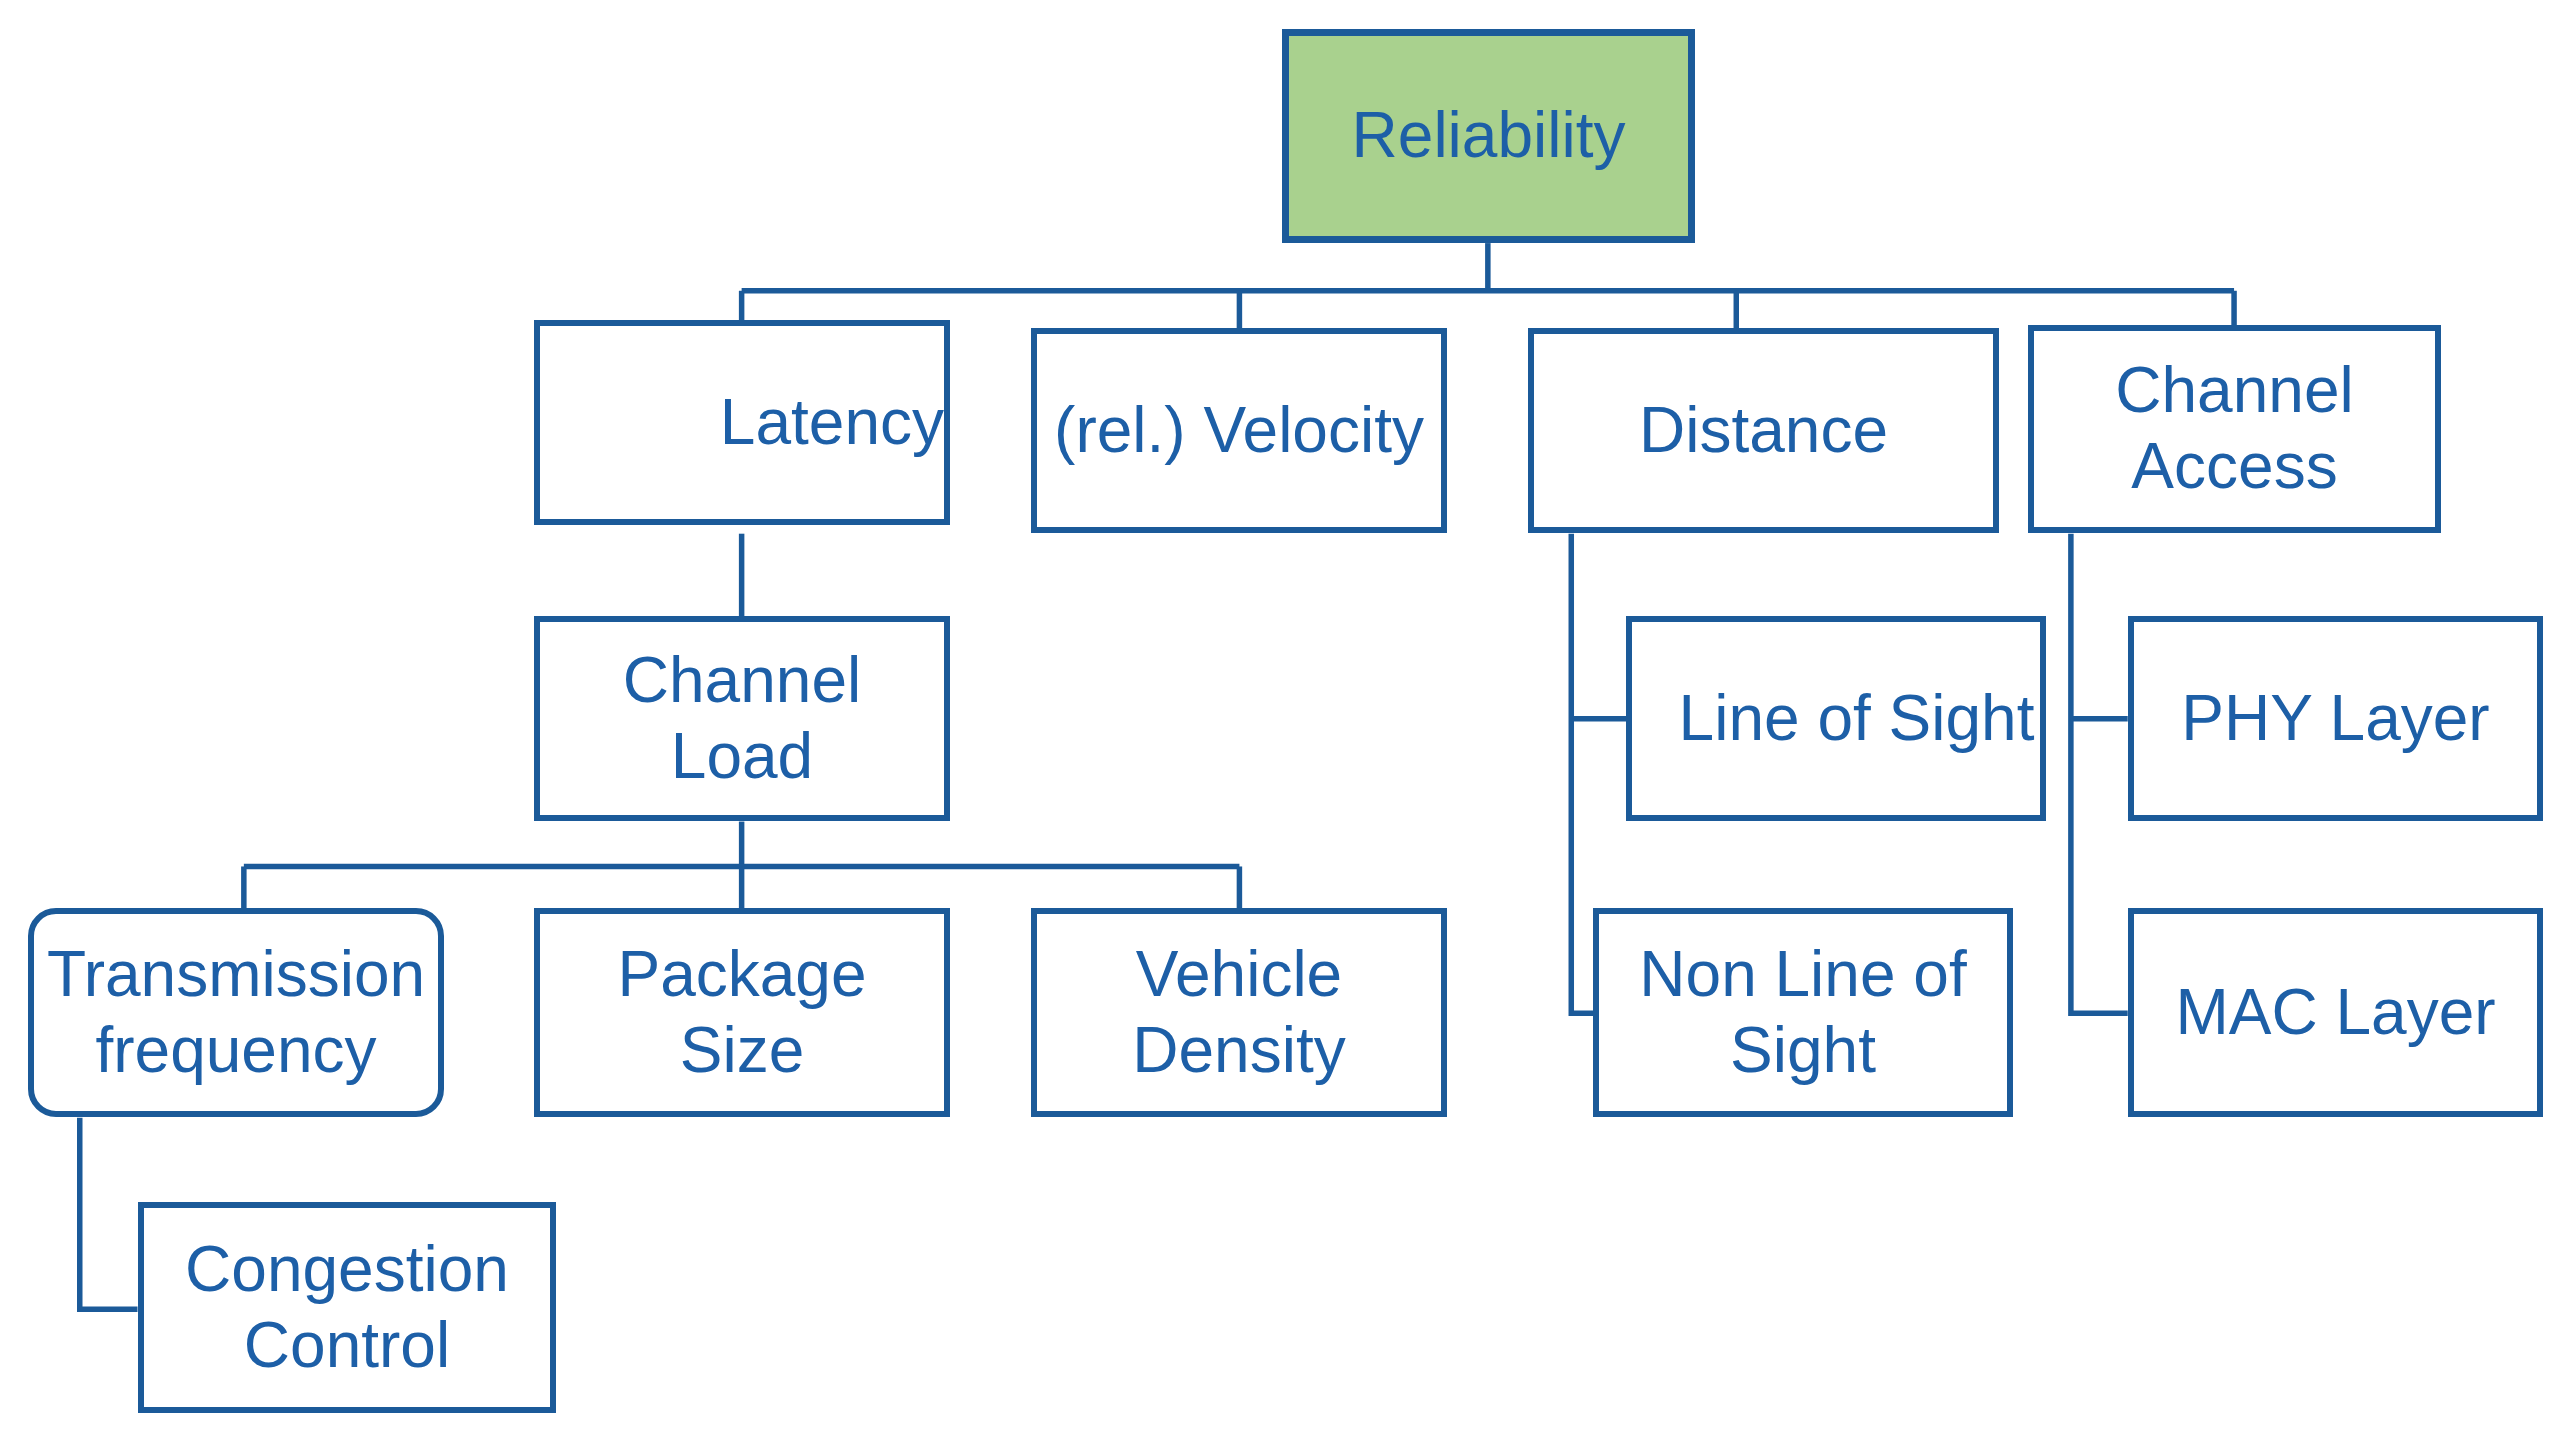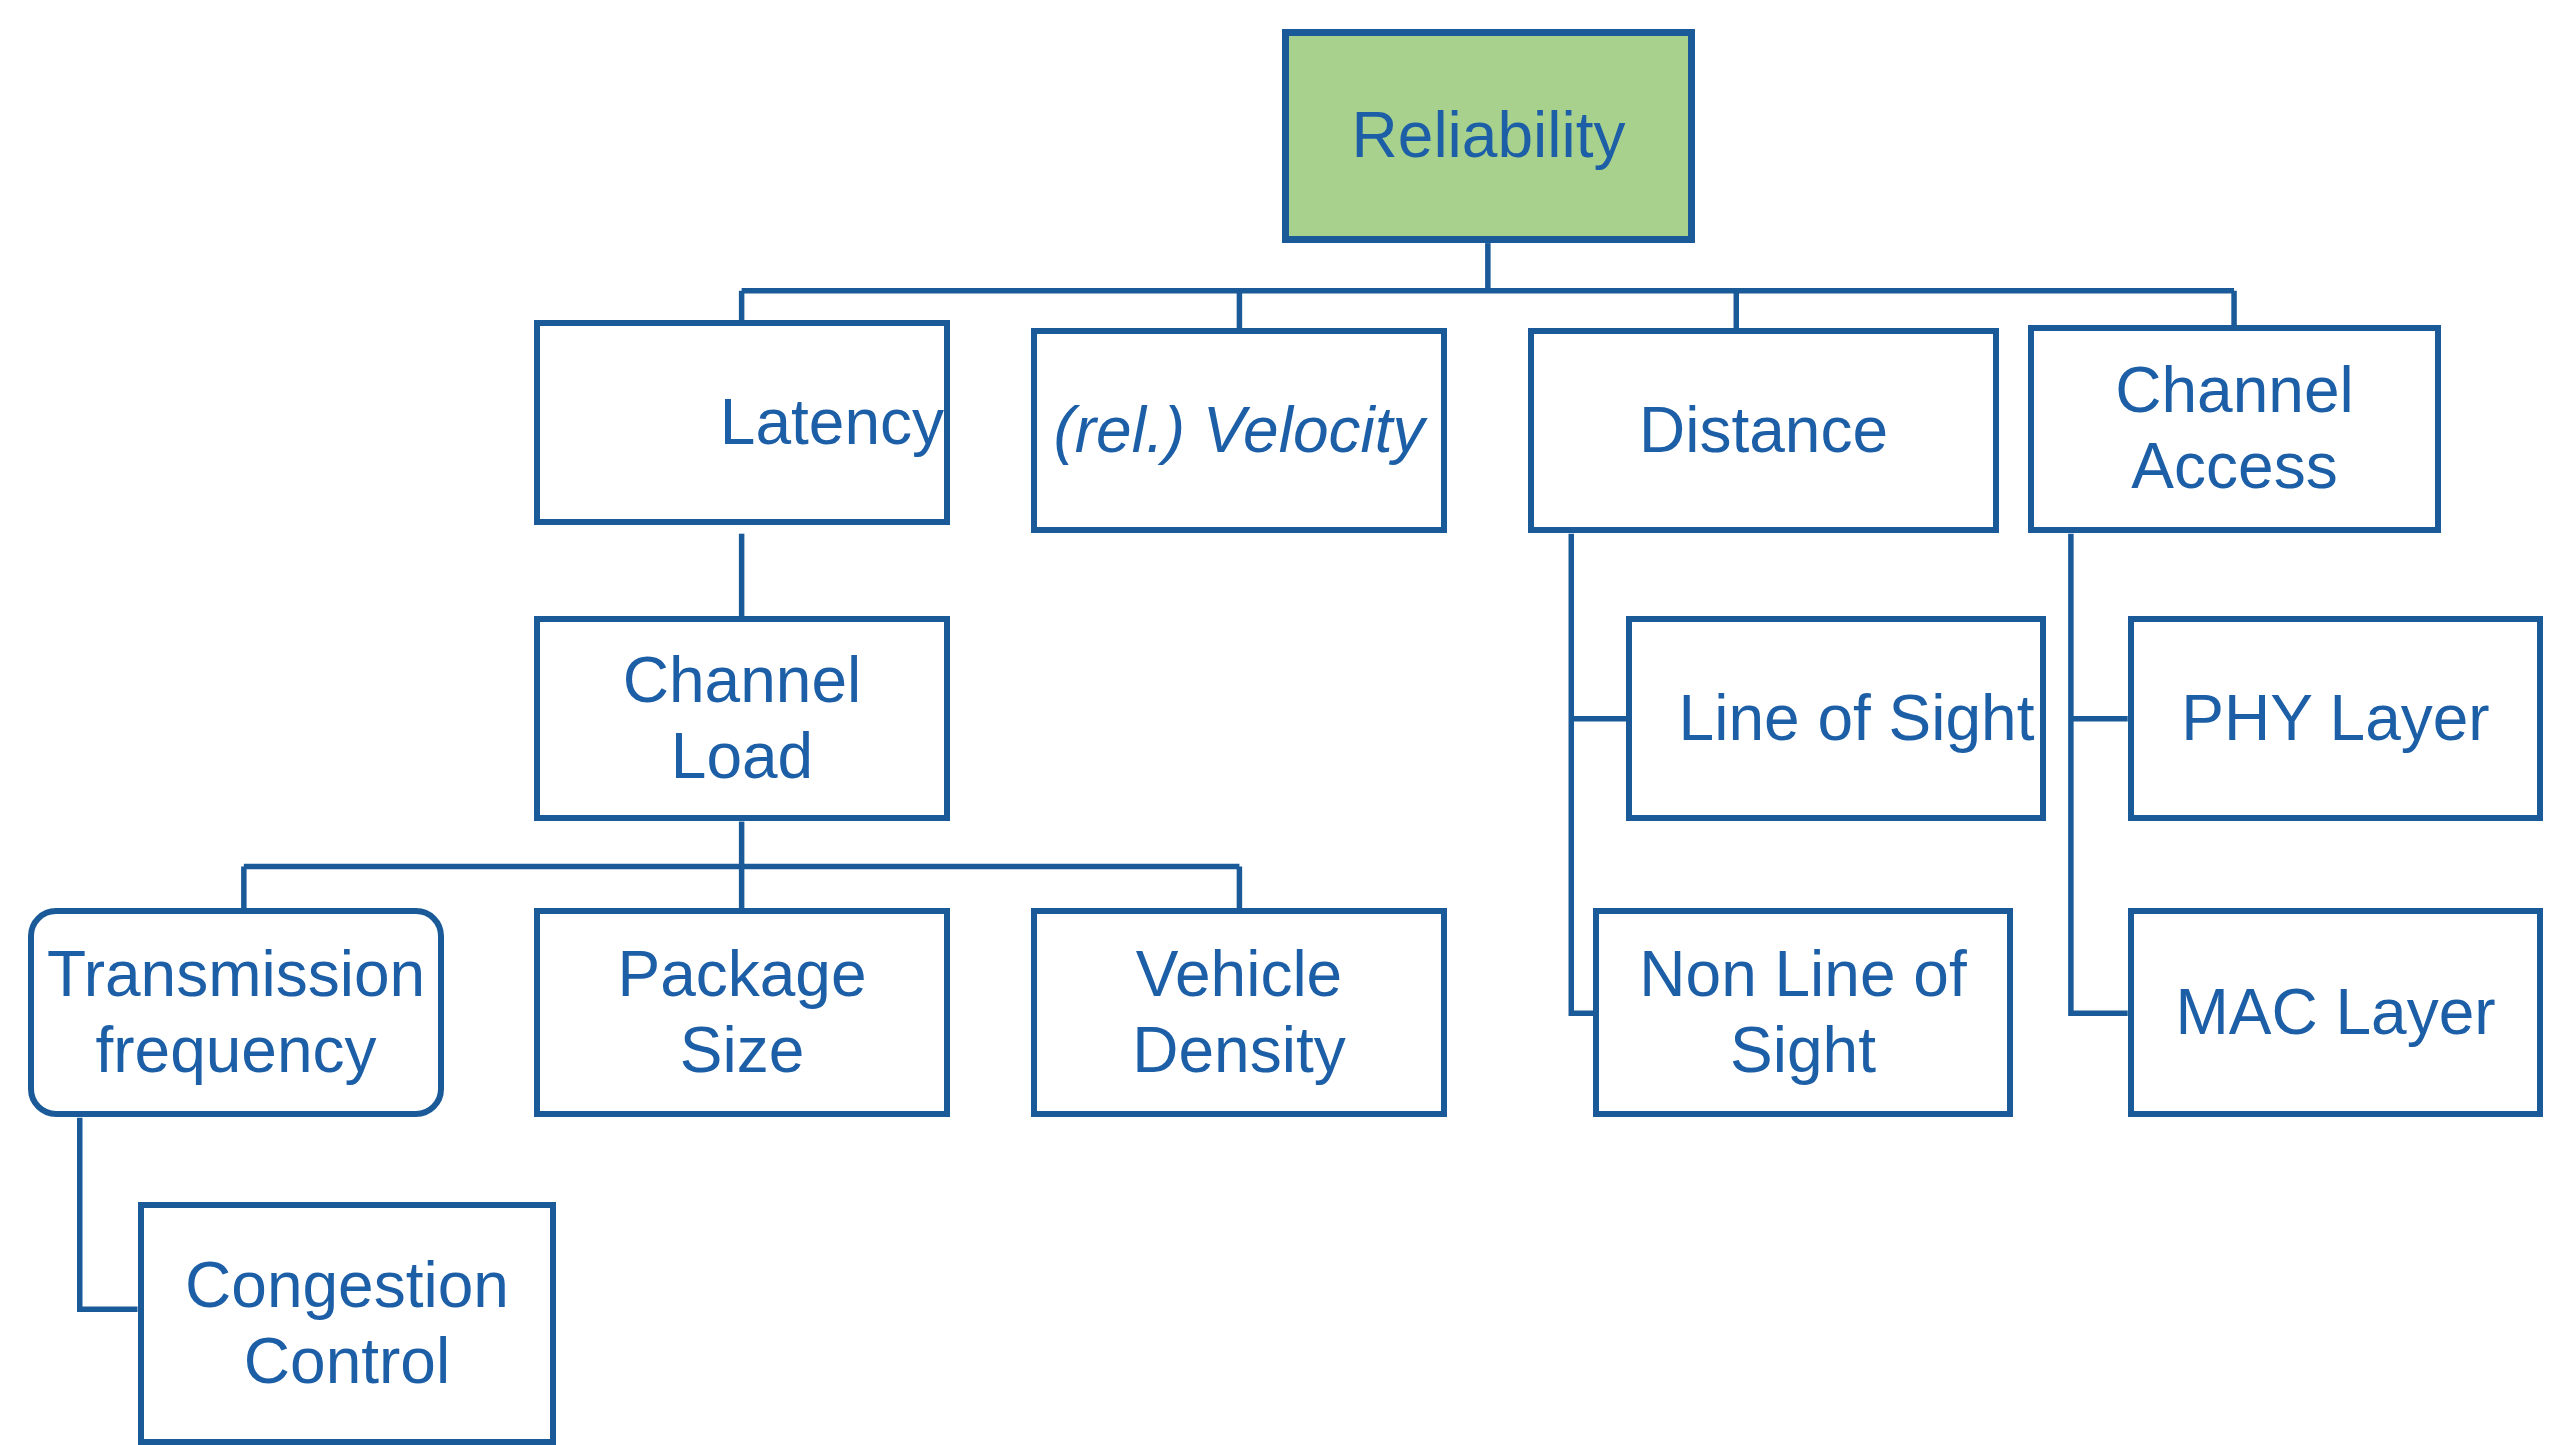--- a/index.html
+++ b/index.html
@@ -44,32 +44,32 @@
   }
   .node--root {
     background: var(--root-fill, #A9D18E);
     border-width: 7.3px;
     text-align: right;
   }
 
   
   #n-reliability            { left: 1282px; top:   29px; width: 413px; height: 214px; }
   #n-latency                { left:  534px; top:  320px; width: 416px; height: 205px; justify-content: flex-end; }
-  #n-velocity               { left: 1031px; top:  328px; width: 416px; height: 205px; font-style: italic; }
+  #n-velocity               { left: 1031px; top:  328px; width: 416px; height: 205px; }
   #n-distance               { left: 1528px; top:  328px; width: 471px; height: 205px; }
   #n-channel-access         { left: 2028px; top:  325px; width: 413px; height: 208px; }
   #n-channel-load           { left:  534px; top:  616px; width: 416px; height: 205px; }
   #n-line-of-sight          { left: 1626px; top:  616px; width: 420px; height: 205px; padding-left: 41px; }
   #n-phy-layer              { left: 2128px; top:  616px; width: 415px; height: 205px; }
   #n-transmission-frequency { left:   28px; top:  908px; width: 416px; height: 209px; border-radius: 28px; }
   #n-package-size           { left:  534px; top:  908px; width: 416px; height: 209px; }
   #n-vehicle-density        { left: 1031px; top:  908px; width: 416px; height: 209px; }
   #n-non-line-of-sight      { left: 1593px; top:  908px; width: 420px; height: 209px; }
   #n-mac-layer              { left: 2128px; top:  908px; width: 415px; height: 209px; }
-  #n-congestion-control     { left:  138px; top: 1202px; width: 418px; height: 243px; }
+  #n-congestion-control     { left:  138px; top: 1202px; width: 418px; height: 211px; }
 </style>
 </head>
 <body>
 
 <div id="canvas">
 
   <svg id="connectors" viewBox="0 0 2810 1577" xmlns="http://www.w3.org/2000/svg">
     <path d="M1623 265 V317"></path>
     <path d="M809 317 H2437"></path>
     <path d="M809 317 V358"></path>

